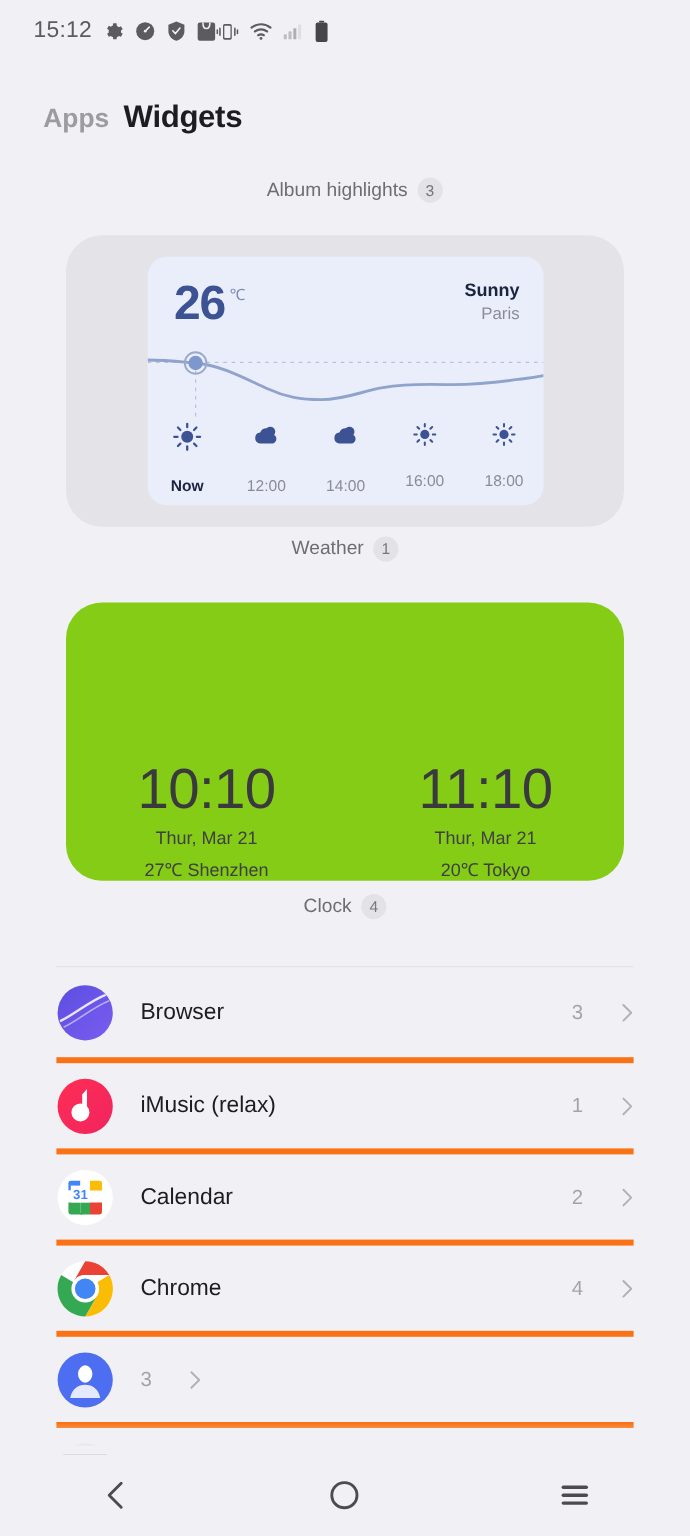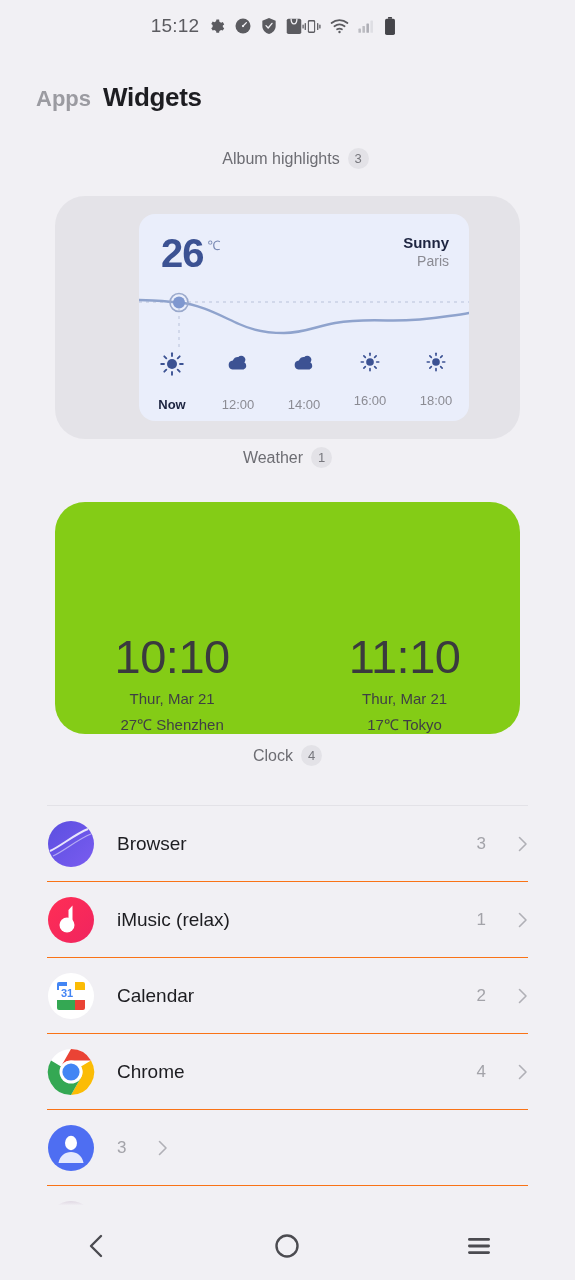--- a/index.html
+++ b/index.html
@@ -7,21 +7,21 @@
     width:575px; height:1280px;
     background:#f1f0f4;
     font-family:"Liberation Sans", sans-serif;
     overflow:hidden;
   }
   #screen { position:relative; width:575px; height:1280px; background:#f1f0f4; }
 
   
   .statusbar {
     position:absolute; top:0; left:0; width:547px; height:52px;
-    display:flex; align-items:center; justify-content:center;
+    display:flex; align-items:center; justify-content:flex-start;
     padding:0 28px;
   }
   .sb-left { display:flex; align-items:center; gap:9px; }
   .sb-time { font-size:19px; color:#5b5b60; letter-spacing:.2px; }
   .sb-right { display:flex; align-items:center; gap:9px; }
   .ic { display:block; }
 
   
   .header { position:absolute; top:82px; left:36px; display:flex; align-items:baseline; gap:12px; }
   .tab-apps { font-size:22px; font-weight:bold; color:#9b9ba1; }
@@ -36,21 +36,21 @@
     display:flex; align-items:center; justify-content:center;
   }
 
   
   .weather-outer {
     position:absolute; left:55px; top:196px; width:465px; height:243px;
     background:#e4e3e8; border-radius:30px;
   }
   .weather-card {
     position:absolute; left:68px; top:18px; width:330px; height:207px;
-    background:#eaeefb; border-radius:16px; overflow:hidden;margin-left:16px;
+    background:#eaeefb; border-radius:16px; overflow:hidden;
   }
   .w-temp-row { position:absolute; left:22px; top:19px; display:flex; align-items:flex-start; }
   .w-temp { font-size:40px; font-weight:bold; color:#3c5293; line-height:1; letter-spacing:-1px; }
   .w-unit { font-size:13px; color:#7b8bb5; margin-left:4px; margin-top:3px; }
   .w-cond { position:absolute; right:20px; top:20px; text-align:right; }
   .w-cond-name { font-size:15px; font-weight:bold; color:#1d2440; }
   .w-cond-city { font-size:14px; color:#8b8b93; margin-top:2px; }
   .w-chart { position:absolute; left:0; top:72px; width:330px; height:62px; }
   .w-hours { position:absolute; left:0; top:138px; width:330px; display:flex; }
   .w-hour { flex:1; display:flex; flex-direction:column; align-items:center; gap:21px; position:relative; }
@@ -70,21 +70,21 @@
   .clock-face { text-align:center; }
   .clock-time { font-size:47px; color:#3a3a3e; font-weight:normal; line-height:1.05; letter-spacing:-0.5px; }
   .clock-date { font-size:15px; color:#3f3f44; margin-top:9px; }
   .clock-meta { font-size:15px; color:#3f3f44; margin-top:7px; }
 
   
   .applist { position:absolute; left:0; top:805px; width:575px; }
   .app-row {
     position:relative; height:76px; margin:0 47px;
     display:flex; align-items:center; gap:22px;
-    border-top:1px solid #f97316;
+    border-top:5px solid #f97316;
   }
   .app-row:first-child { border-top:1px solid #e3e2e7; }
   .app-icon { width:48px; height:48px; flex:0 0 48px; position:relative; }
   .app-name { flex:1; font-size:19px; color:#1d1d21; }
   .app-count { font-size:17px; color:#a3a3a9; margin-right:10px; }
   .chev { width:10px; height:16px; }
 
   
   .navbar {
     position:absolute; bottom:0; left:0; width:575px; height:68px;
@@ -255,21 +255,21 @@
 
   <div class="clock-widget">
     <div class="clock-face">
       <div class="clock-time">10:10</div>
       <div class="clock-date">Thur,  Mar 21</div>
       <div class="clock-meta">27℃  Shenzhen</div>
     </div>
     <div class="clock-face">
       <div class="clock-time">11:10</div>
       <div class="clock-date">Thur,  Mar 21</div>
-      <div class="clock-meta">17℃  Tokyo</div>
+      <div class="clock-meta">20℃  Tokyo</div>
     </div>
   </div>
 
   <div class="caption" style="top:745px;">
     <span class="caption-text">Clock</span>
     <span class="caption-badge">4</span>
   </div>
 
   <div class="applist">
 

